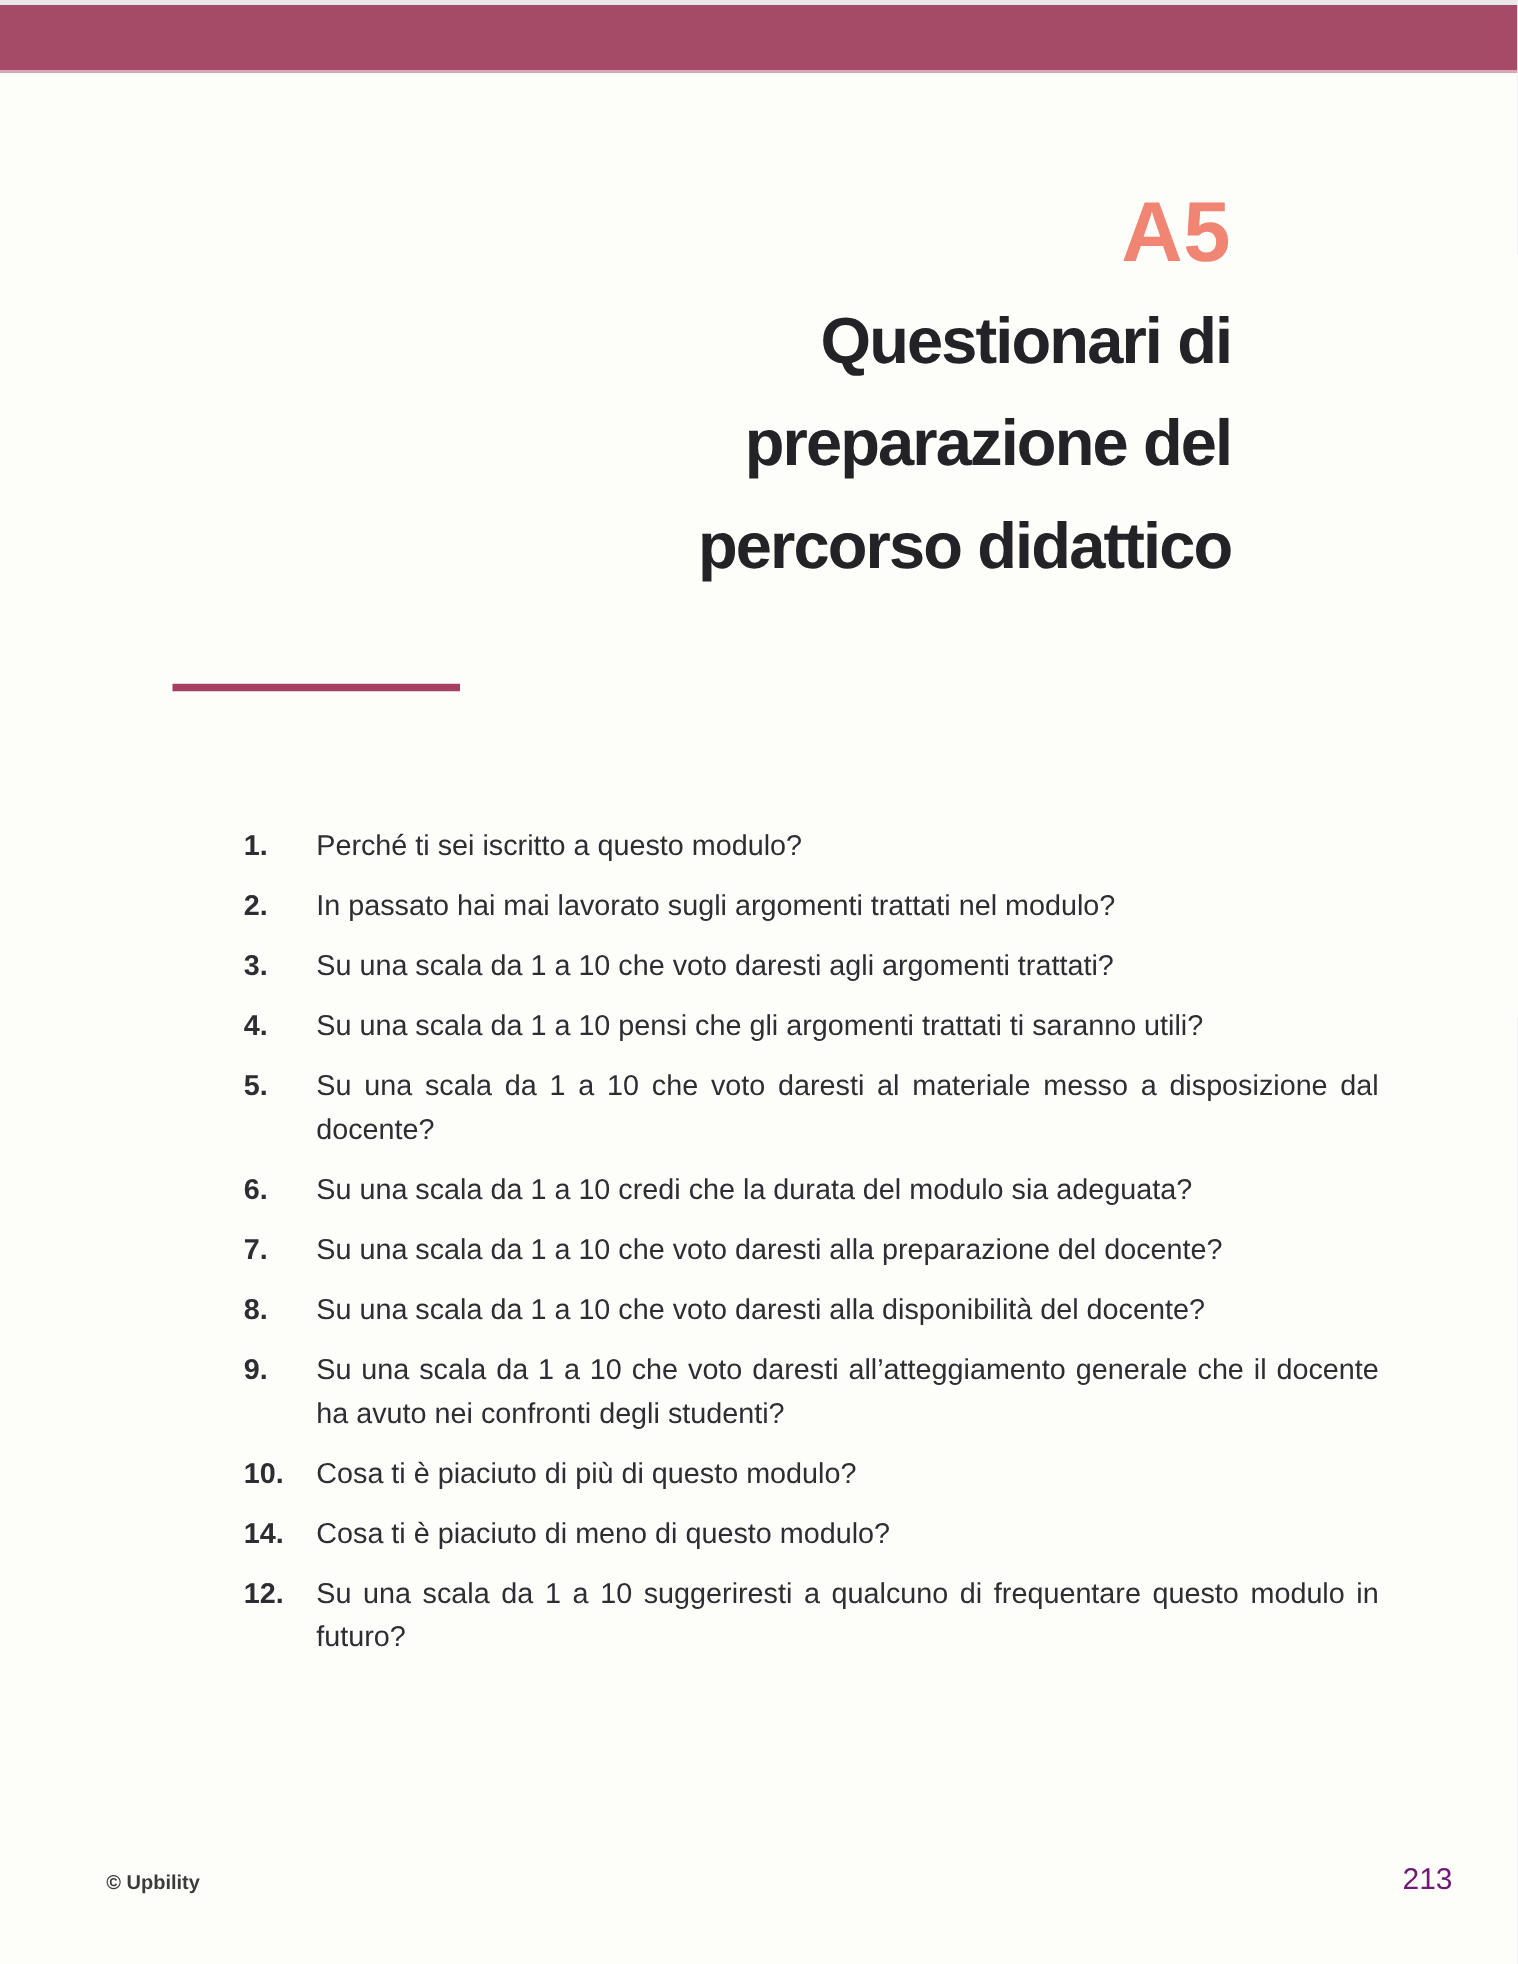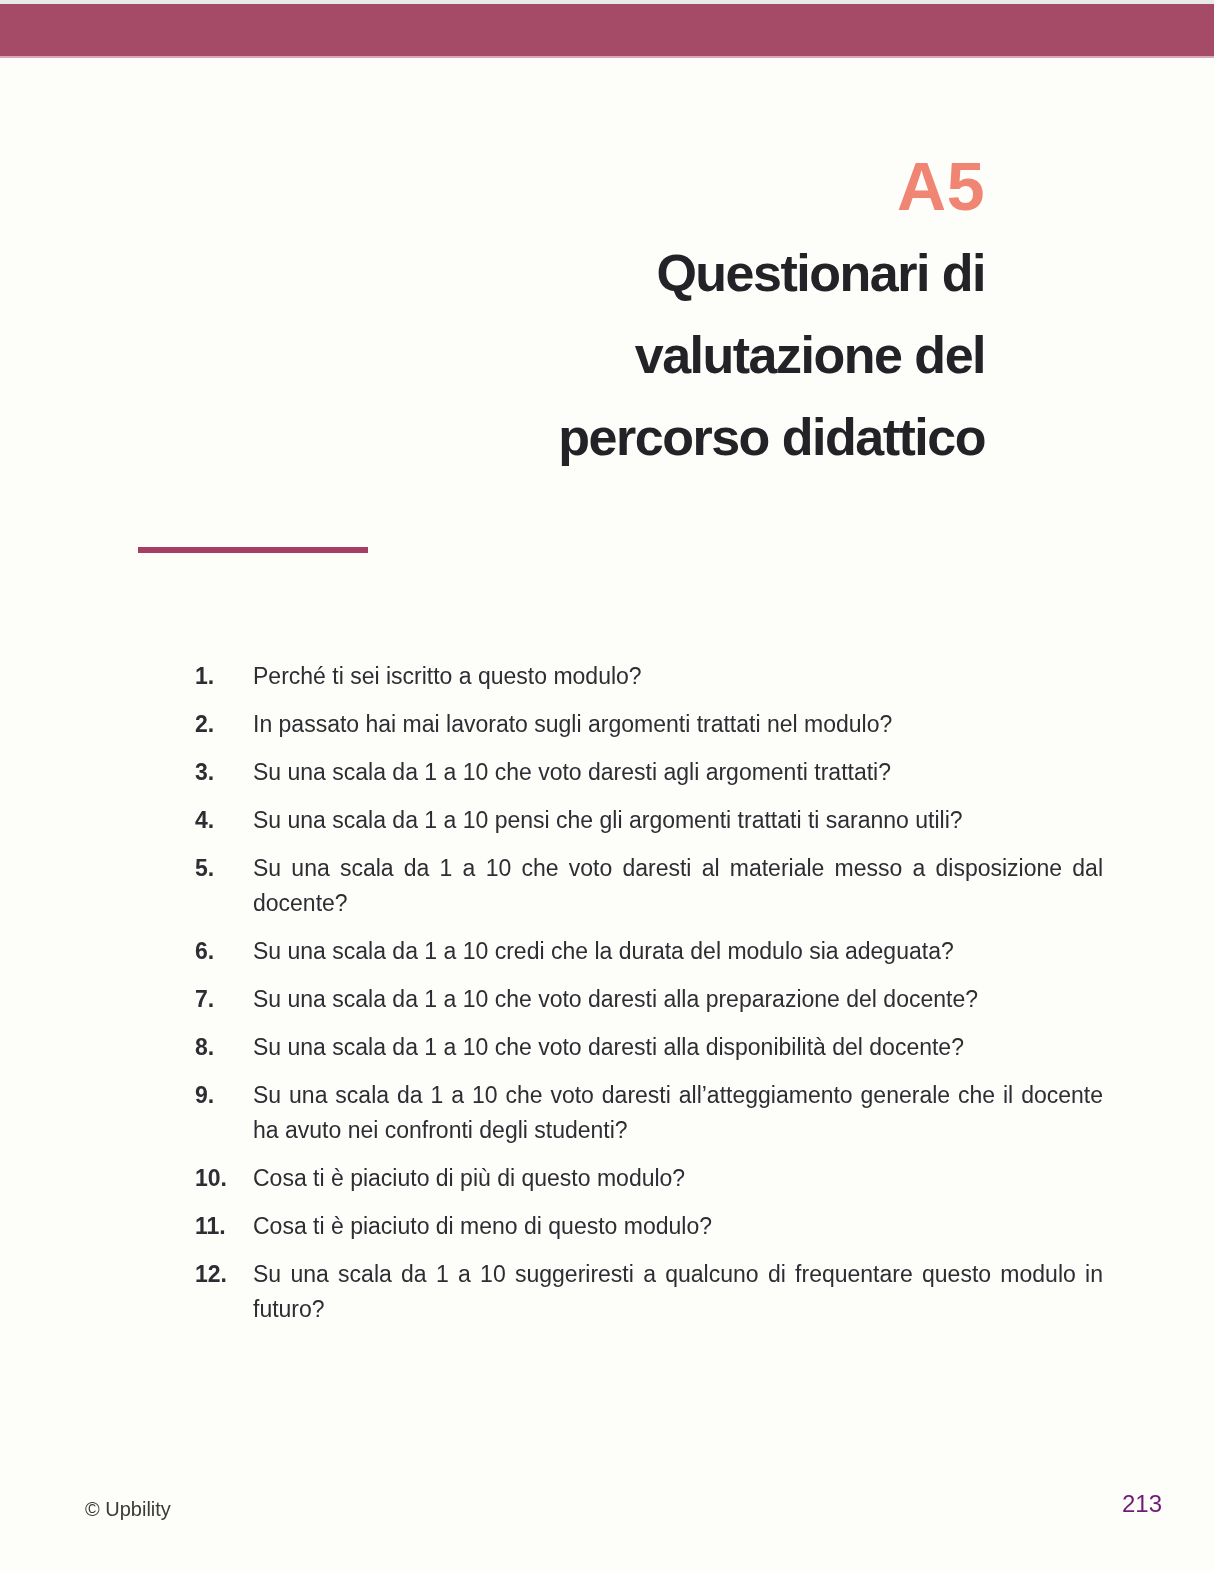--- a/index.html
+++ b/index.html
@@ -88,43 +88,44 @@
   }
   .q-text {
     width: 850px;
     text-align: justify;
   }
 
   .footer-copyright {
     position: absolute;
     left: 85px;
     top: 1494px;
-    font-size: 20px;
+    font-size: 16px;
     color: #3b3b3b;
+    font-weight: bold;
   }
   .page-number {
     position: absolute;
     right: 52px;
     top: 1486px;
     font-size: 24px;
     color: #701a75;
   }
 </style>
 </head>
 <body>
 
 <div class="page">
 
   <div class="top-bar"></div>
 
   <div class="title-block">
     <div class="page-label">A5</div>
     <div class="page-title">
       <div>Questionari di</div>
-      <div>valutazione del</div>
+      <div>preparazione del</div>
       <div>percorso didattico</div>
     </div>
   </div>
 
   <div class="divider"></div>
 
 
   <ol class="questions">
     <li class="q-item">
       <span class="q-num">1.</span>
@@ -160,21 +161,21 @@
     </li>
     <li class="q-item">
       <span class="q-num">9.</span>
       <span class="q-text">Su una scala da 1 a 10 che voto daresti all’atteggiamento generale che il docente ha avuto nei confronti degli studenti?</span>
     </li>
     <li class="q-item">
       <span class="q-num">10.</span>
       <span class="q-text">Cosa ti è piaciuto di più di questo modulo?</span>
     </li>
     <li class="q-item">
-      <span class="q-num">11.</span>
+      <span class="q-num">14.</span>
       <span class="q-text">Cosa ti è piaciuto di meno di questo modulo?</span>
     </li>
     <li class="q-item">
       <span class="q-num">12.</span>
       <span class="q-text">Su una scala da 1 a 10 suggeriresti a qualcuno di frequentare questo modulo in futuro?</span>
     </li>
   </ol>
 
   <div class="footer-copyright">© Upbility</div>
   <div class="page-number">213</div>

